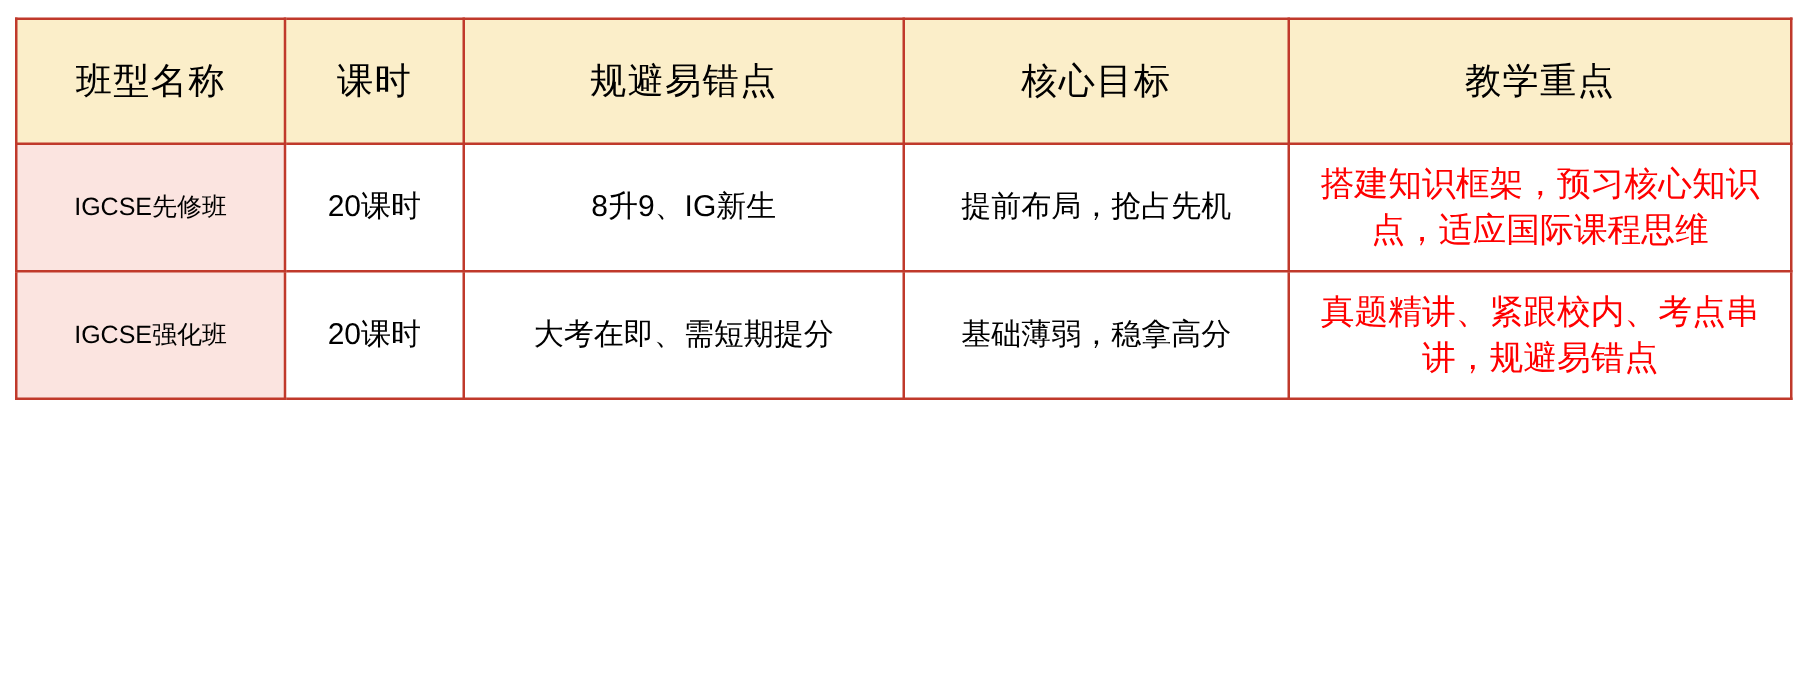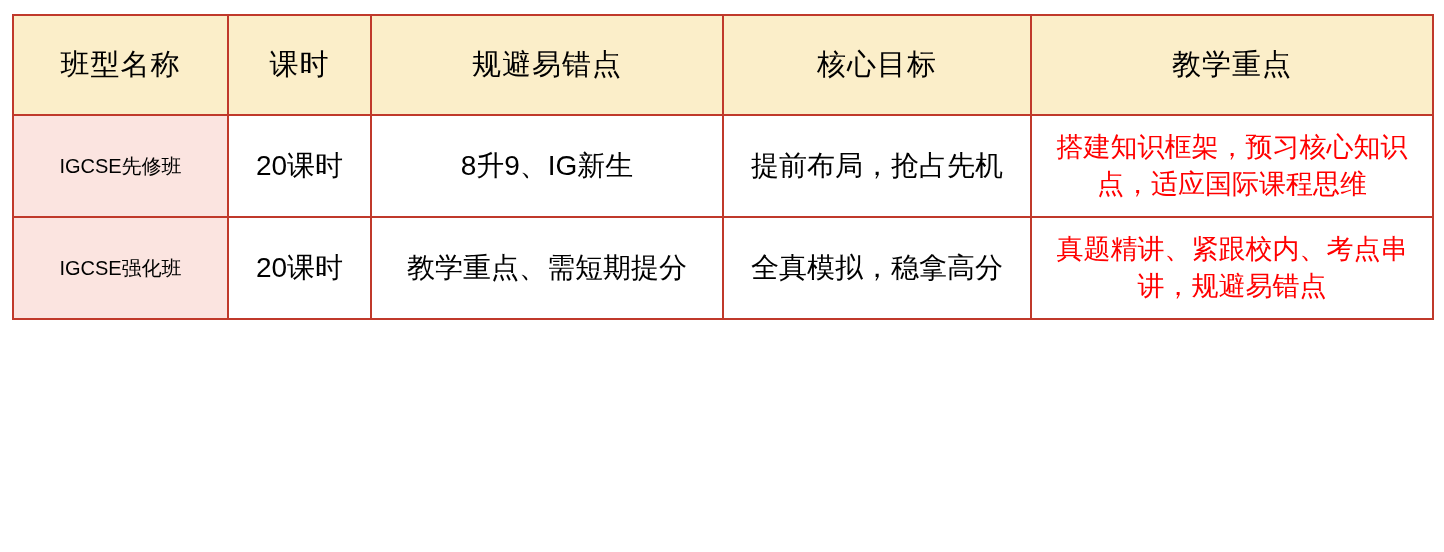--- a/index.html
+++ b/index.html
@@ -41,21 +41,21 @@
     box-sizing: border-box;
   }
   thead th {
     background: #fbeec9;
     font-size: 29px;
     color: #000000;
     height: 100px;
     letter-spacing: 1px;
   }
   tbody td {
-    font-size: 28px;
+    font-size: 24px;
     color: #000000;
     height: 102px;
     line-height: 1.35;
   }
   tbody td.name-cell {
     background: #fbe4e0;
     font-size: 20px;
   }
   tbody td.focus-cell {
     color: #ff0000;
@@ -88,19 +88,19 @@
       <tr>
         <td class="name-cell">IGCSE先修班</td>
         <td>20课时</td>
         <td>8升9、IG新生</td>
         <td>提前布局，抢占先机</td>
         <td class="focus-cell">搭建知识框架，预习核心知识点，适应国际课程思维</td>
       </tr>
       <tr>
         <td class="name-cell">IGCSE强化班</td>
         <td>20课时</td>
-        <td>教学重点、需短期提分</td>
-        <td>全真模拟，稳拿高分</td>
+        <td>大考在即、需短期提分</td>
+        <td>基础薄弱，稳拿高分</td>
         <td class="focus-cell">真题精讲、紧跟校内、考点串讲，规避易错点</td>
       </tr>
     </tbody>
   </table>
 </div>
 
 </body></html>

